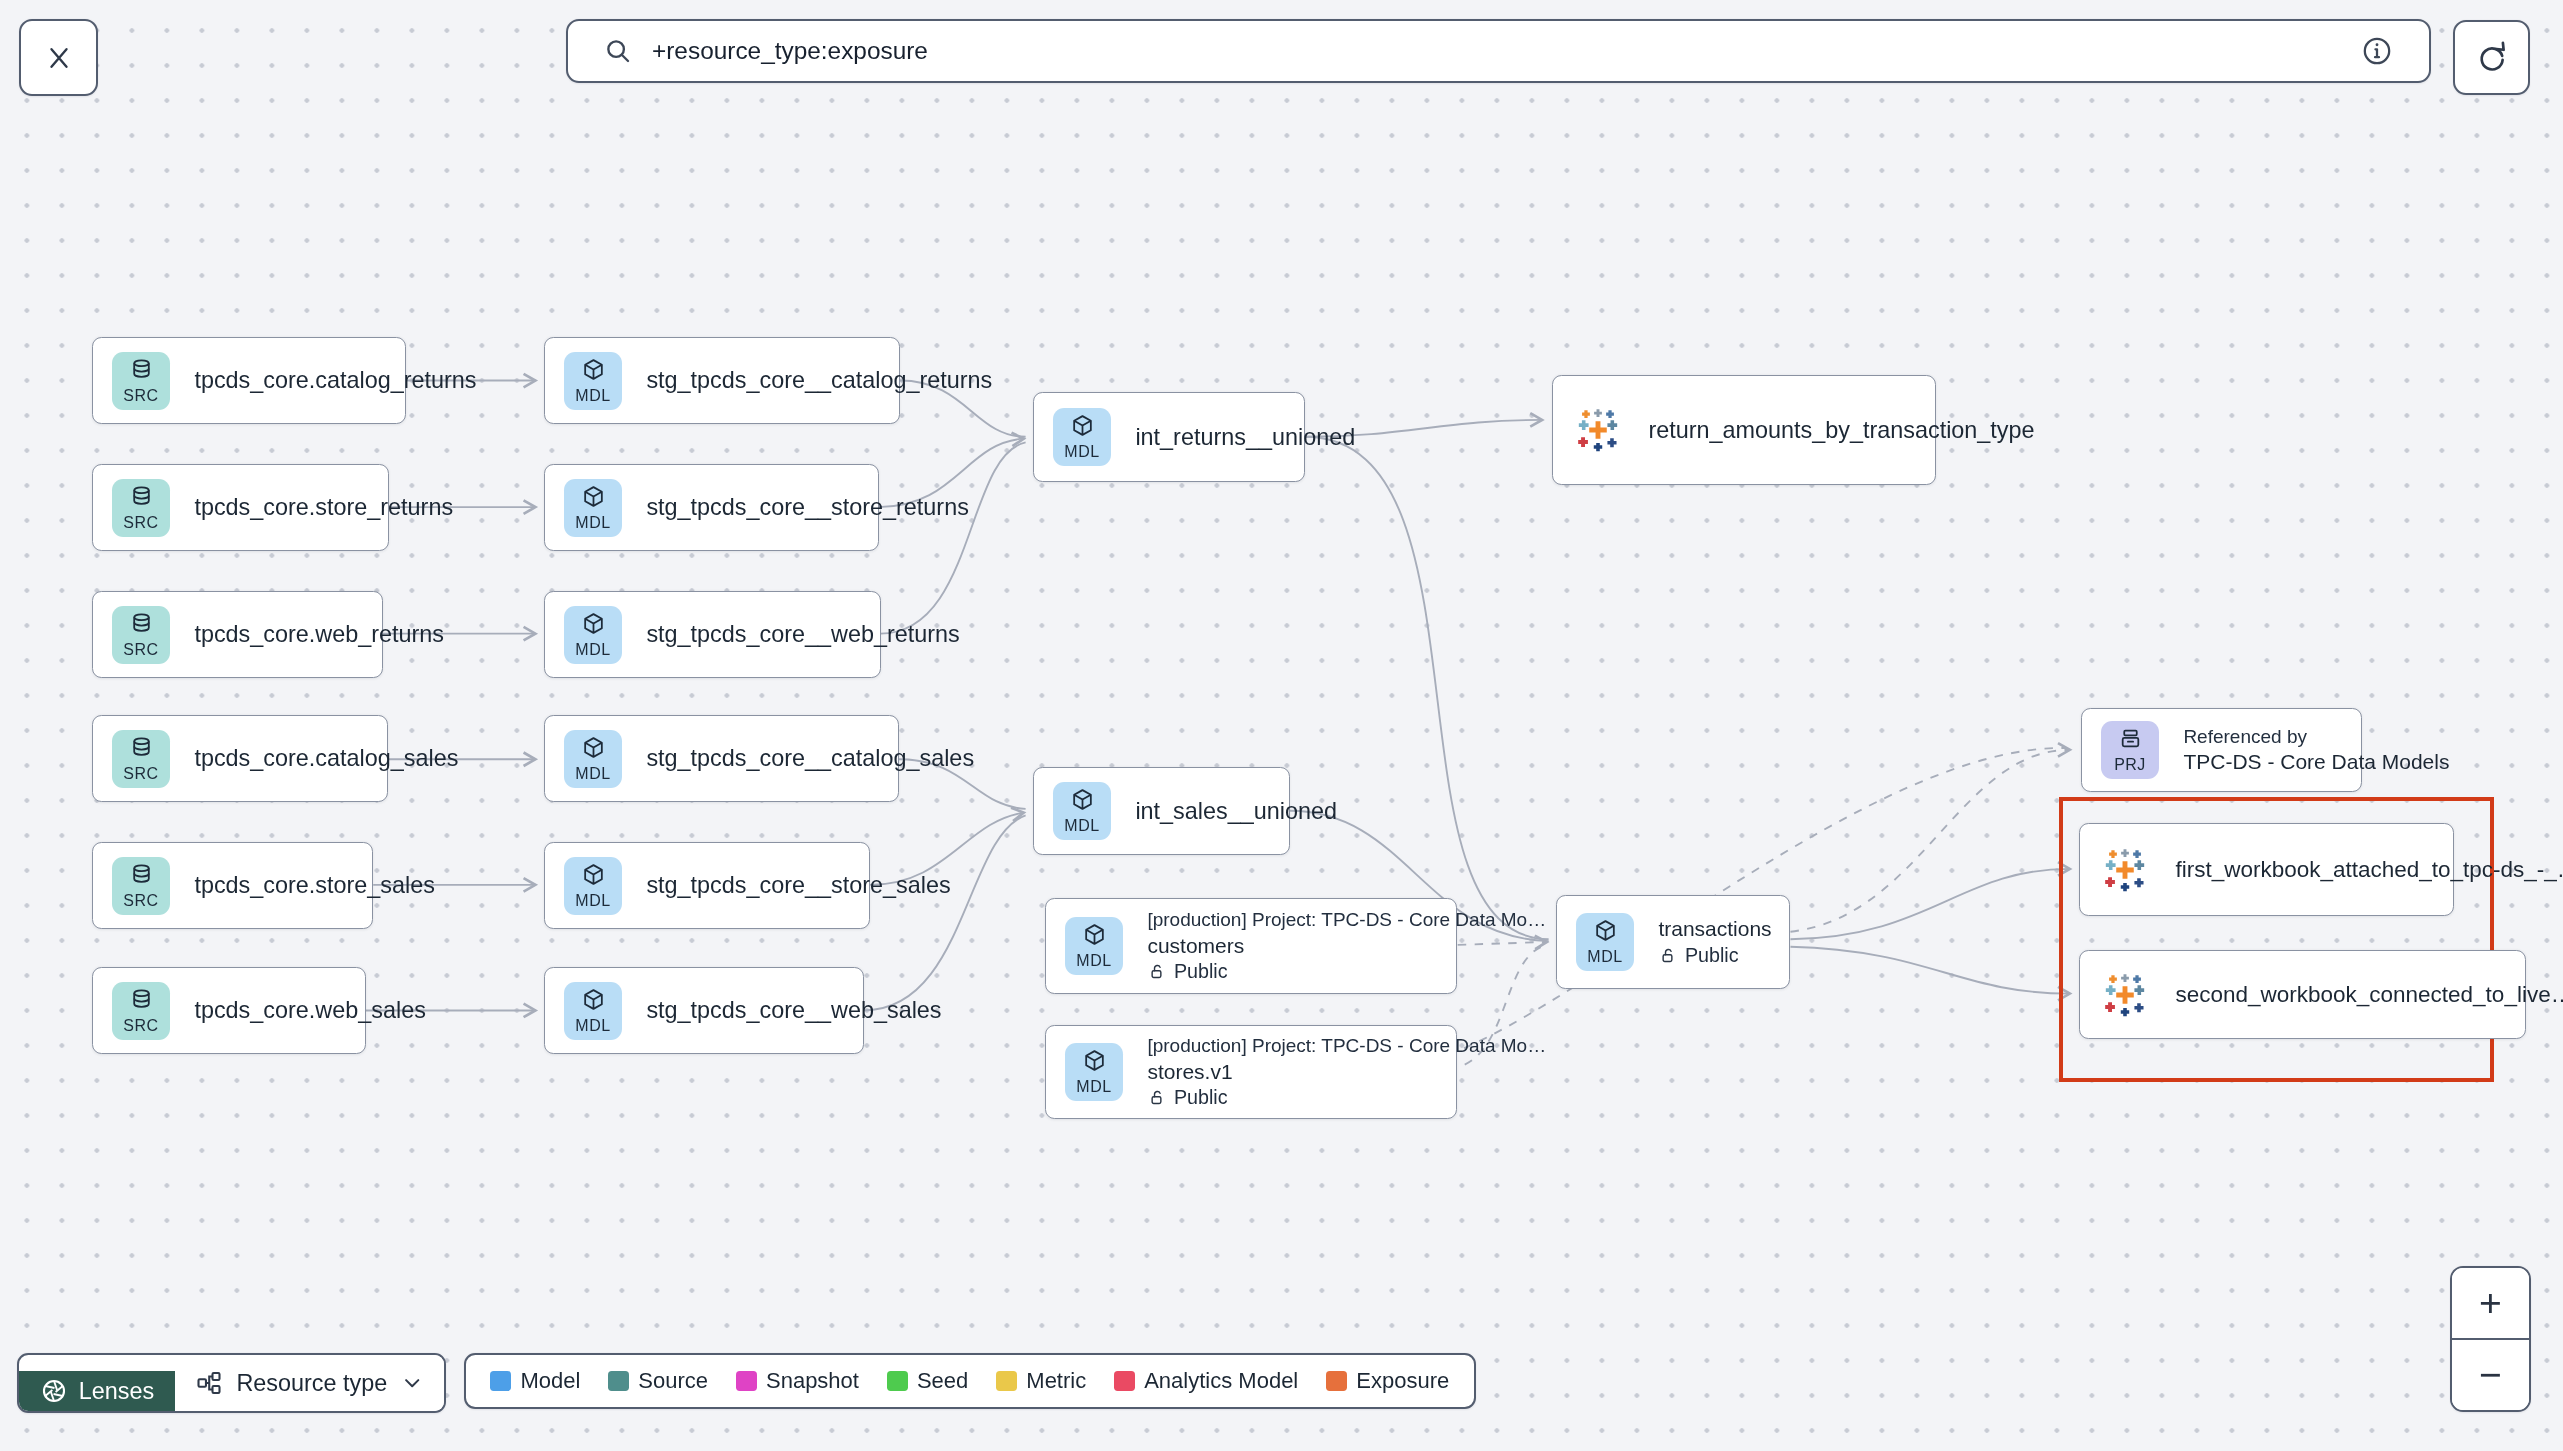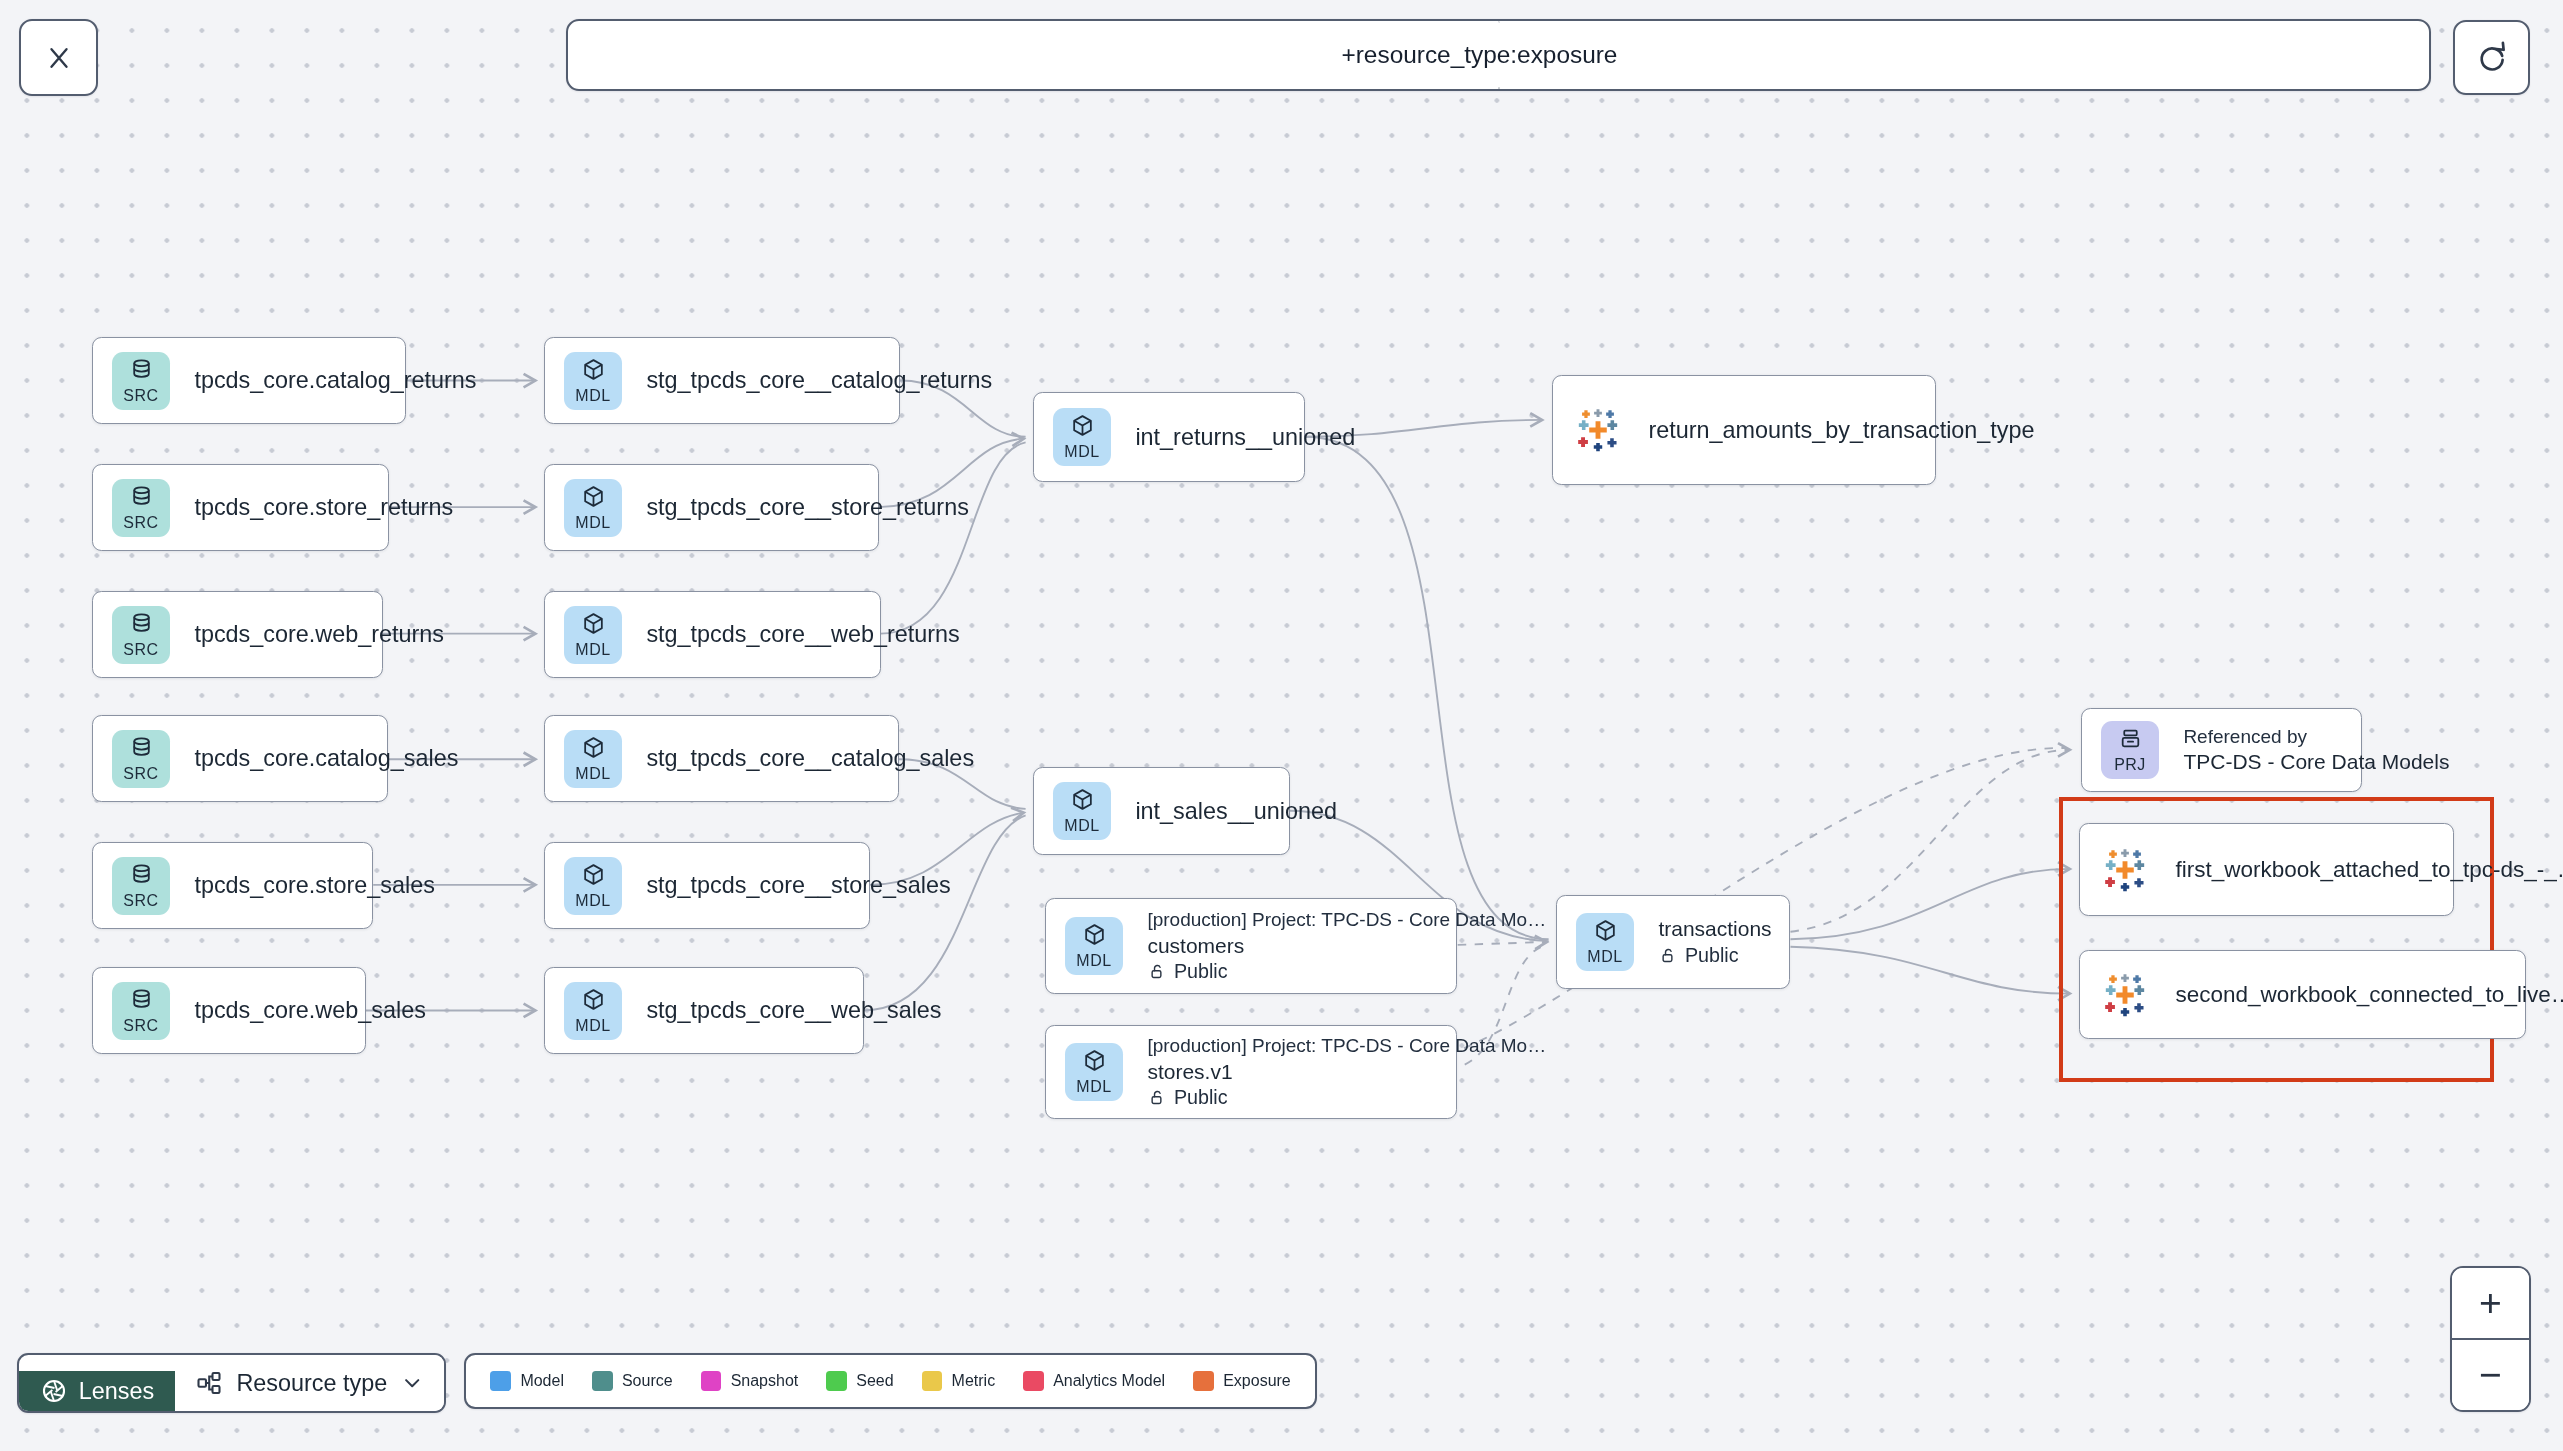--- a/index.html
+++ b/index.html
@@ -20,23 +20,23 @@
     position:absolute;background:#fff;border:2.3px solid #535d6f;border-radius:13px;
     display:flex;align-items:center;justify-content:center;cursor:pointer;
     box-shadow:0 0.9px 1.9px rgba(20,30,50,.08);
   }
   .breadcrumb{
     position:absolute;left:107px;top:19px;width:334px;height:73px;background:#fff;
     border:2.3px solid #535d6f;border-radius:13px;display:flex;align-items:center;justify-content:center;
     font-size:23.4px;color:#1c2734;box-shadow:0 0.9px 1.9px rgba(20,30,50,.08);cursor:pointer;
   }
   .searchbar{
-    position:absolute;left:566px;top:19px;width:1865px;height:72px;background:#fff;
+    position:absolute;left:566px;top:19px;width:1865px;height:64px;background:#fff;
     border:2.3px solid #535d6f;border-radius:13px;display:flex;align-items:center;
-    padding:0 19px;gap:17px;box-sizing:border-box;box-shadow:0 0.9px 1.9px rgba(20,30,50,.08);flex-direction:column;
+    padding:0 35px;gap:17px;box-sizing:border-box;box-shadow:0 0.9px 1.9px rgba(20,30,50,.08);
   }
   .searchbar input{
     flex:1;border:none;outline:none;font-size:24.4px;color:#17202e;font-family:"Liberation Sans",sans-serif;
     background:transparent;
   }
   .icon{stroke:#3d4757;fill:none;stroke-width:1.8;stroke-linecap:round;stroke-linejoin:round;}
 
   
   .node{
     position:absolute;background:#fff;border:1.9px solid #8a92a2;border-radius:9.4px;
@@ -73,21 +73,21 @@
     background:#2f5a50;color:#fff;display:flex;align-items:center;gap:11.2px;padding:0 20.6px;font-size:23.4px;cursor:pointer;
   }
   .restype{
     display:flex;align-items:center;gap:13px;padding:0 19px 0 20.6px;font-size:23.4px;color:#1c2734;cursor:pointer;background:#fff;
   }
   .legend{
     position:absolute;left:464px;top:1353px;height:56px;padding:0 24.4px;box-sizing:border-box;
     background:#fff;border:2.3px solid #535d6f;border-radius:11.2px;display:flex;align-items:center;gap:28px;
     box-shadow:0 0.9px 1.9px rgba(20,30,50,.08);
   }
-  .litem{display:flex;align-items:center;gap:9.4px;font-size:16px;color:#1c2734;}
+  .litem{display:flex;align-items:center;gap:9.4px;font-size:22px;color:#1c2734;}
   .lsq{width:20.6px;height:20.6px;border-radius:3.7px;flex:0 0 auto;}
   .zoomctl{
     position:absolute;left:2450px;top:1266px;width:77px;height:142px;background:#fff;
     border:2.3px solid #535d6f;border-radius:13px;display:flex;flex-direction:column;
     box-shadow:0 0.9px 1.9px rgba(20,30,50,.08);overflow:hidden;
   }
   .zbtn{flex:1;display:flex;align-items:center;justify-content:center;font-size:39px;color:#2a3342;cursor:pointer;background:#fff;}
   .zdiv{height:2.3px;background:#535d6f;}
 </style>
 </head>

